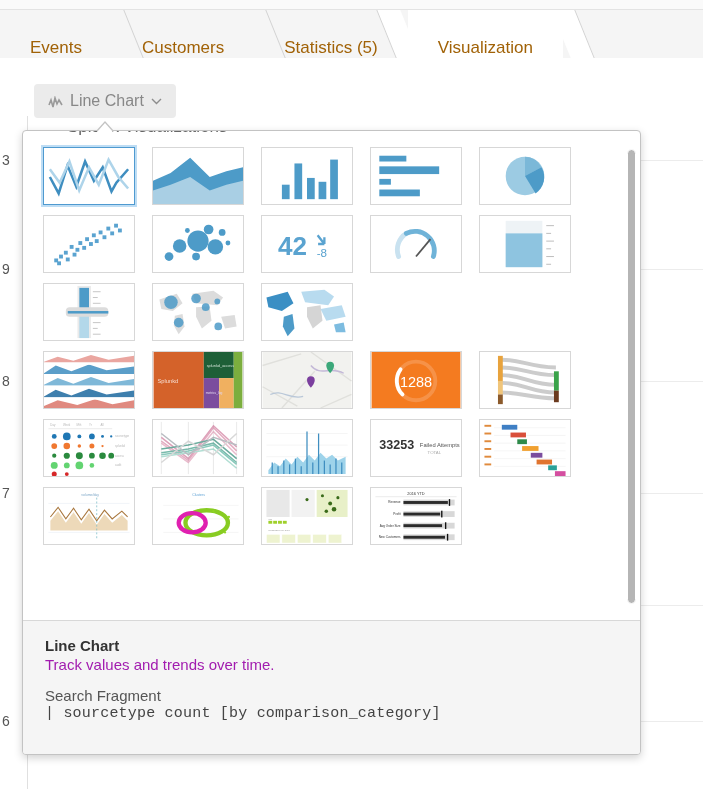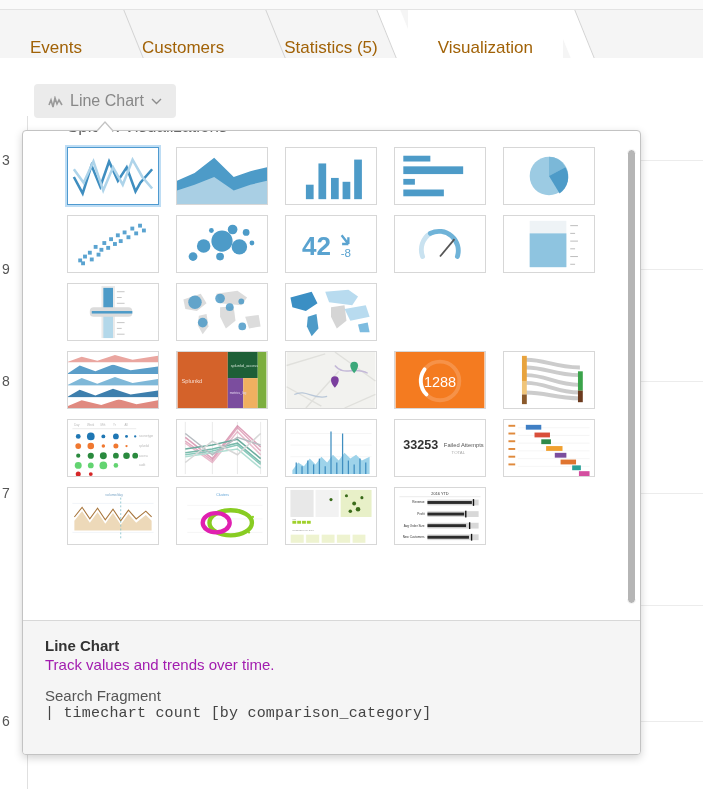--- a/index.html
+++ b/index.html
@@ -99,21 +99,21 @@
     position: absolute; left: 0; top: 0; width: 619px; height: 488px;
     overflow: hidden;
   }
   .scroll-inner { position: absolute; left: 0; top: -18px; width: 619px; }
 
   .section-head {
     font-size: 17px; color: #666; padding: 4px 0 10px 44px;
   }
   .section-head.more { padding-top: 18px; }
 
-  .grid { display: flex; flex-wrap: wrap; padding-left: 44px; }
+  .grid { display: flex; flex-wrap: wrap; padding-left: 20px; }
   .thumb {
     width: 92px; height: 58px; margin: 0 17px 10px 0;
     border: 1px solid #d7d7d7; background: #fff;
     position: relative; overflow: hidden;
   }
   .thumb.selected {
     border: 1px solid #4f9ad0;
     box-shadow: 0 0 0 2px rgba(110,180,230,0.45);
   }
   .thumb svg { display:block; width:100%; height:100%; }
@@ -695,16 +695,16 @@
 
       <div class="sbar-track">
         <div class="sbar-thumb"></div>
       </div>
     </div>
 
     <div class="info">
       <div class="info-title">Line Chart</div>
       <div class="info-desc">Track values and trends over time.</div>
       <div class="info-frag-label">Search Fragment</div>
-      <div class="info-frag">| timechart count [by comparison_category]</div>
+      <div class="info-frag">| sourcetype count [by comparison_category]</div>
     </div>
   </div>
 </div>
 
 </body></html>

